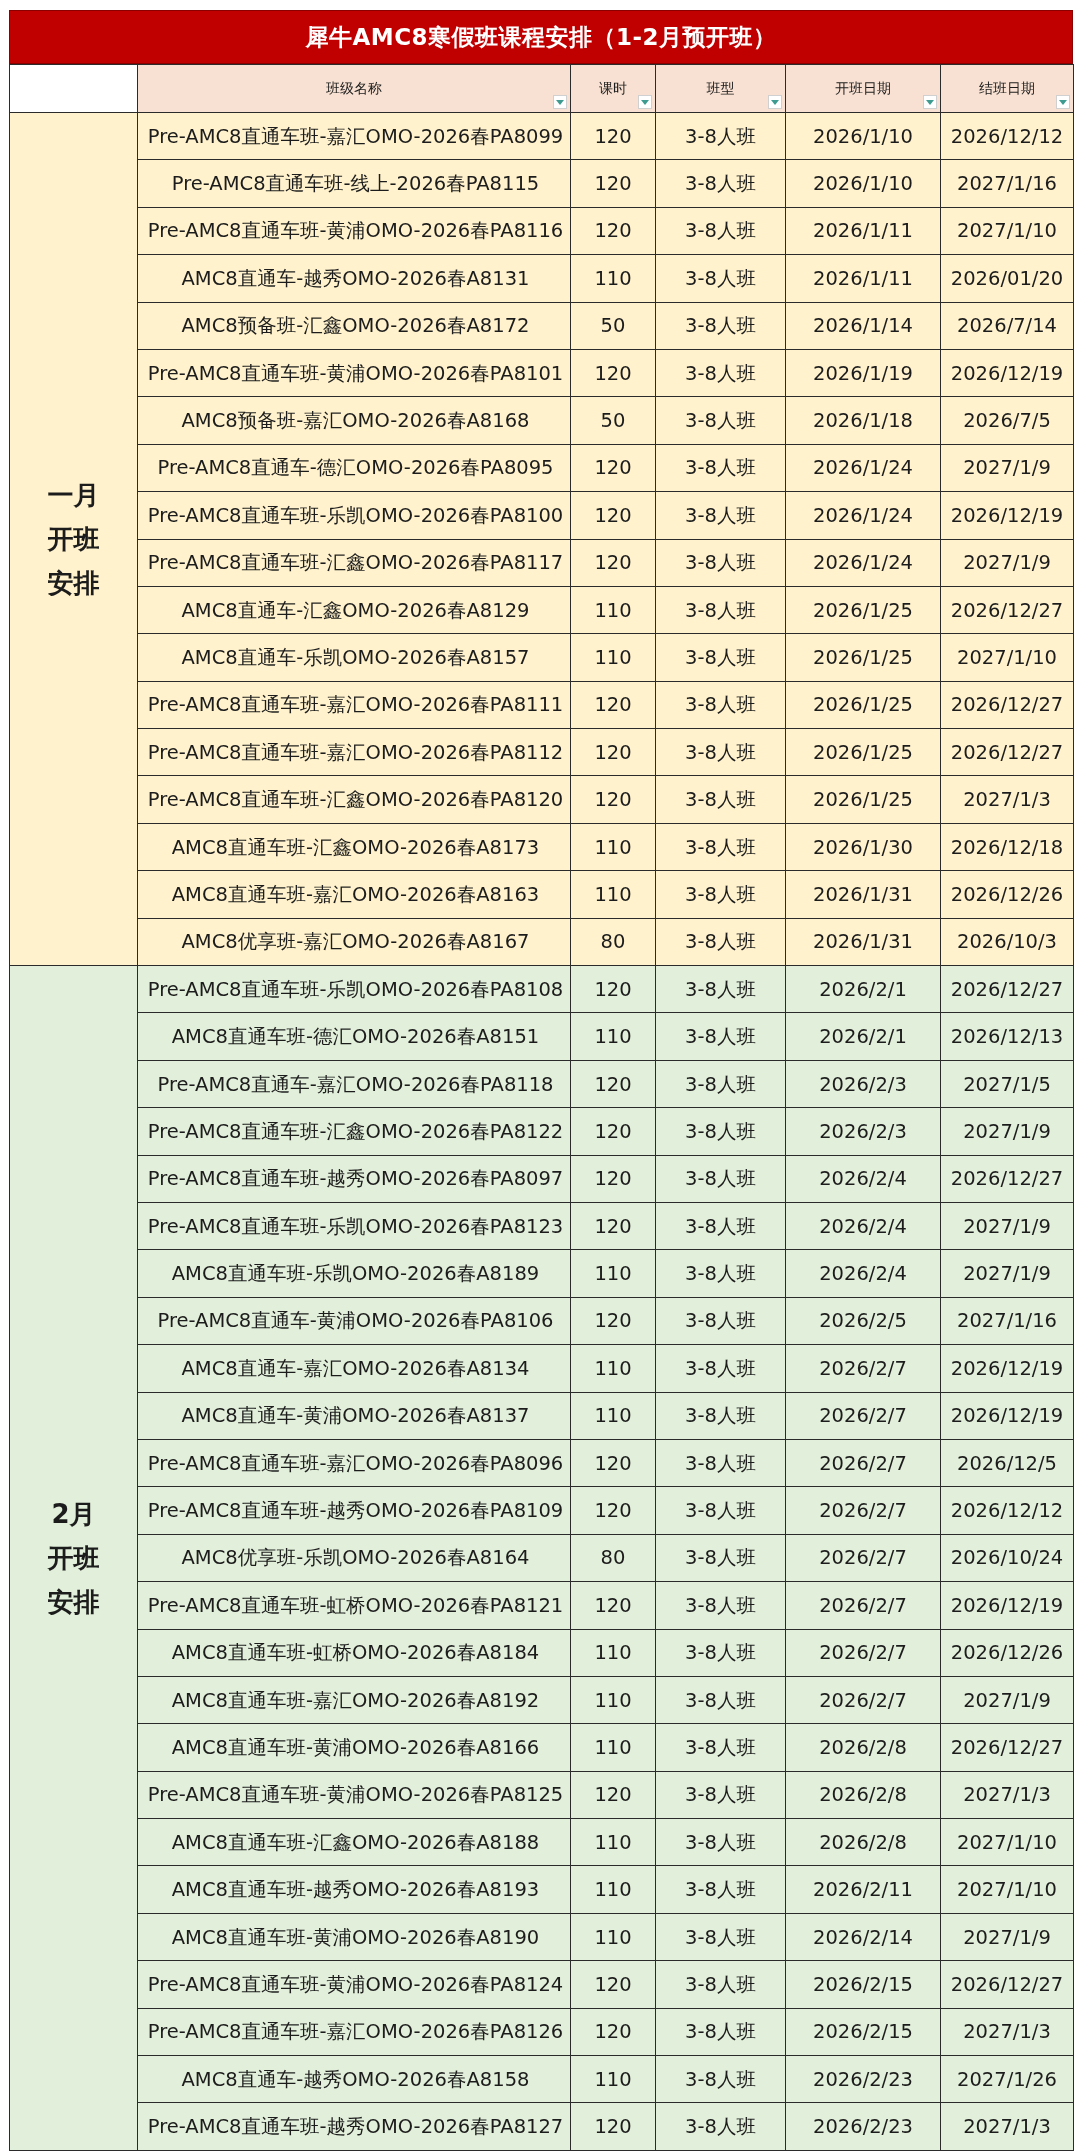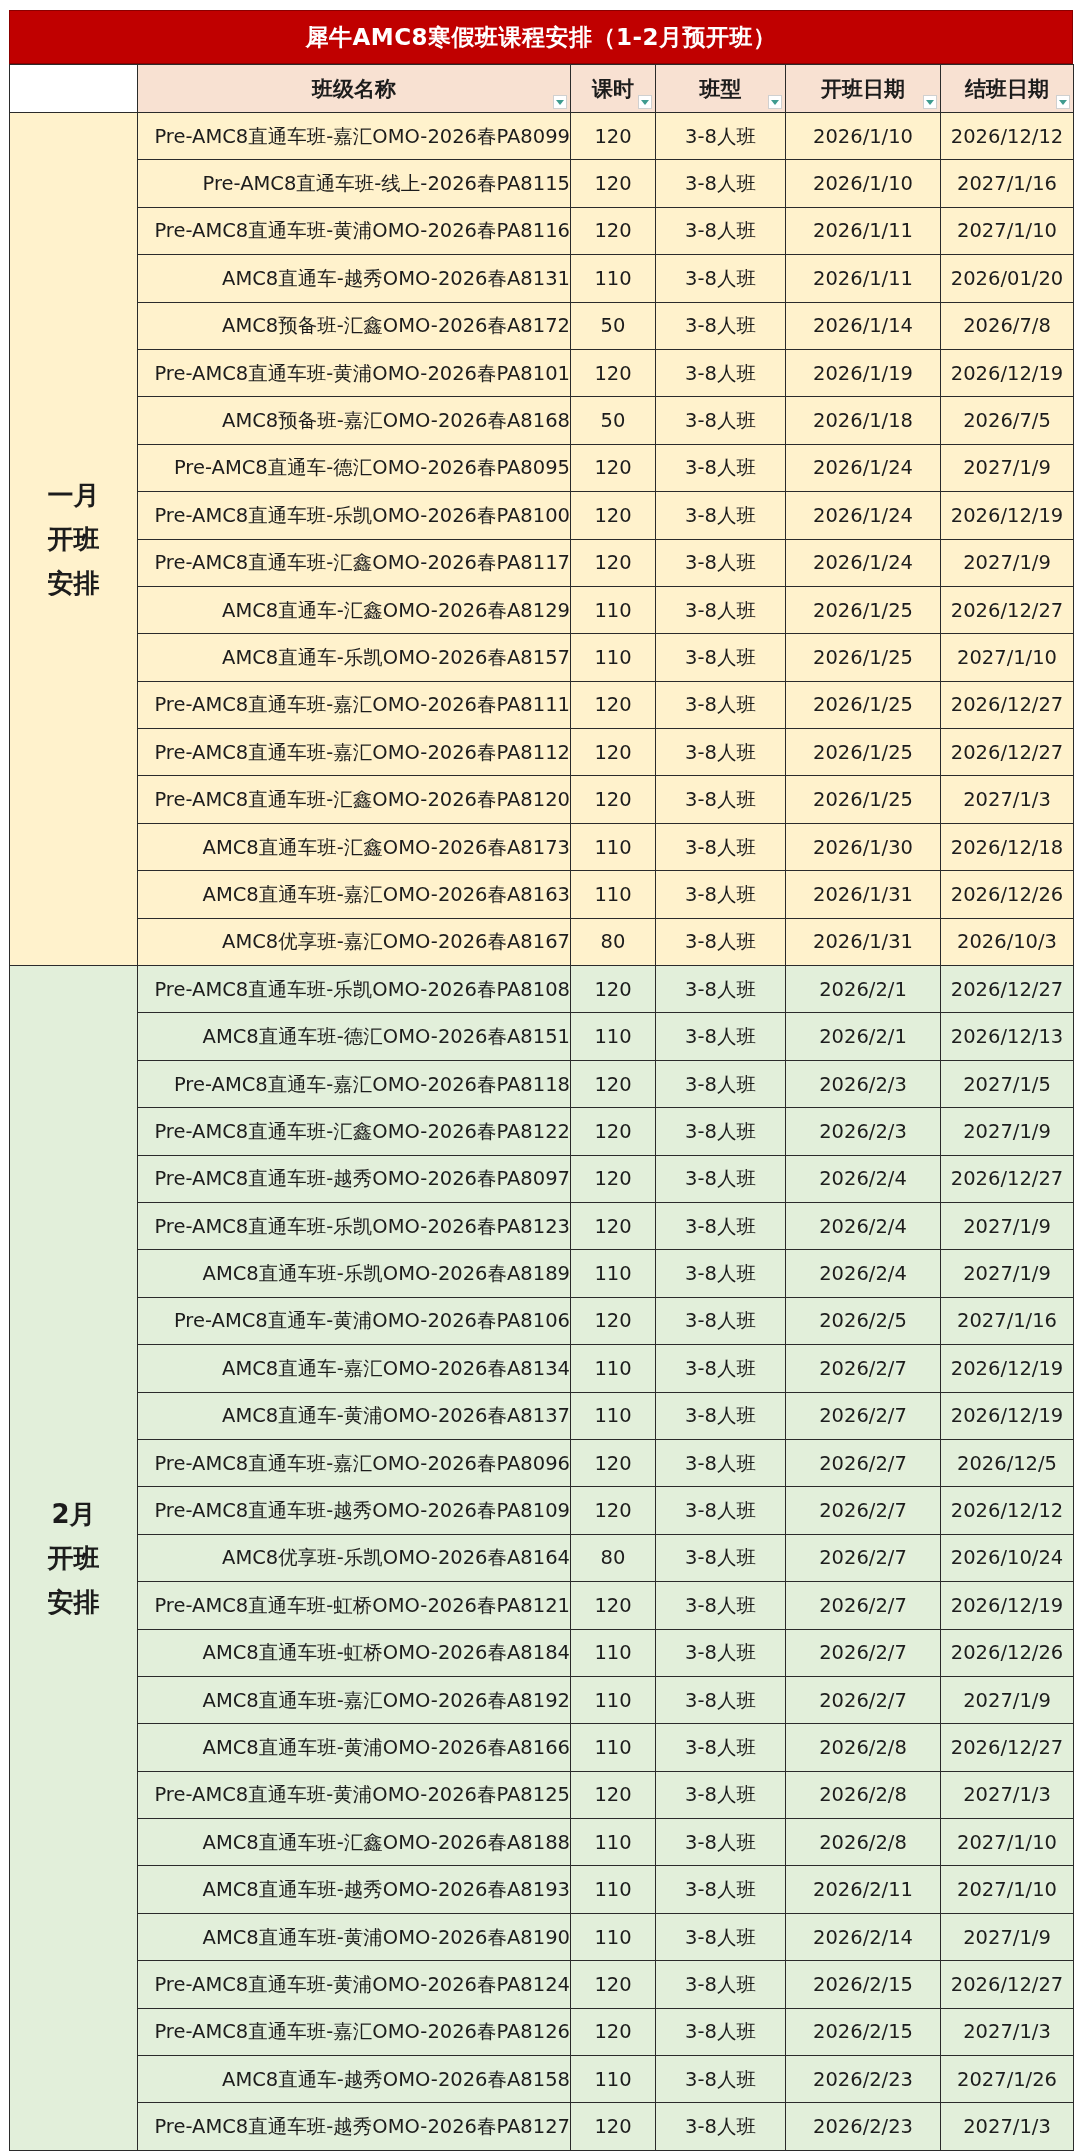--- a/index.html
+++ b/index.html
@@ -8,36 +8,36 @@
   .sheet { position: absolute; left: 9px; top: 10px; width: 1064px; }
   .title-bar {
     height: 54px; background: #c00000; color: #ffffff;
     display: flex; align-items: center; justify-content: center;
     font-size: 23px; font-weight: bold; letter-spacing: 0.5px;
     border: 1px solid #8a0000;
   }
   table { border-collapse: collapse; width: 1064px; table-layout: fixed; }
   td, th { border: 1.5px solid #2b2b2b; }
   th {
-    height: 48px; background: #f8e1d2; font-size: 21px; font-weight: bold;
+    height: 48px; background: #f8e1d2; font-size: 14px; font-weight: normal;
     position: relative; text-align: center; vertical-align: middle;
   }
   th.blank { background: #ffffff; }
   .filter-btn {
     position: absolute; right: 3px; bottom: 3px; width: 14px; height: 14px;
     background: #ffffff; border: 1px solid #d0d0d0;
     display: flex; align-items: center; justify-content: center;
   }
   .filter-btn::after {
     content: ""; width: 0; height: 0;
     border-left: 4px solid transparent; border-right: 4px solid transparent;
     border-top: 5px solid #3f9b8f;
   }
   td { height: 47.4px; font-size: 19.5px; vertical-align: middle; white-space: nowrap; overflow: hidden; }
-  td.name { text-align: right; padding-left: 3px; margin-top: 18px; }
+  td.name { text-align: center; padding-left: 3px; margin-top: 18px; }
   td.c { text-align: center; }
   tr.jan td { background: #fff2cc; }
   tr.feb td { background: #e2efda; }
   td.section {
     text-align: center; font-weight: bold; font-size: 26px; line-height: 44px;
   }
   td.section.jan-s { background: #fff2cc; }
   td.section.feb-s { background: #e2efda; }
   .section-label span { display: block; }
 </style>
@@ -99,21 +99,21 @@
           <td class="c">110</td>
           <td class="c">3-8人班</td>
           <td class="c">2026/1/11</td>
           <td class="c">2026/01/20</td>
         </tr>
         <tr class="jan">
           <td class="name">AMC8预备班-汇鑫OMO-2026春A8172</td>
           <td class="c">50</td>
           <td class="c">3-8人班</td>
           <td class="c">2026/1/14</td>
-          <td class="c">2026/7/8</td>
+          <td class="c">2026/7/14</td>
         </tr>
         <tr class="jan">
           <td class="name">Pre-AMC8直通车班-黄浦OMO-2026春PA8101</td>
           <td class="c">120</td>
           <td class="c">3-8人班</td>
           <td class="c">2026/1/19</td>
           <td class="c">2026/12/19</td>
         </tr>
         <tr class="jan">
           <td class="name">AMC8预备班-嘉汇OMO-2026春A8168</td>

